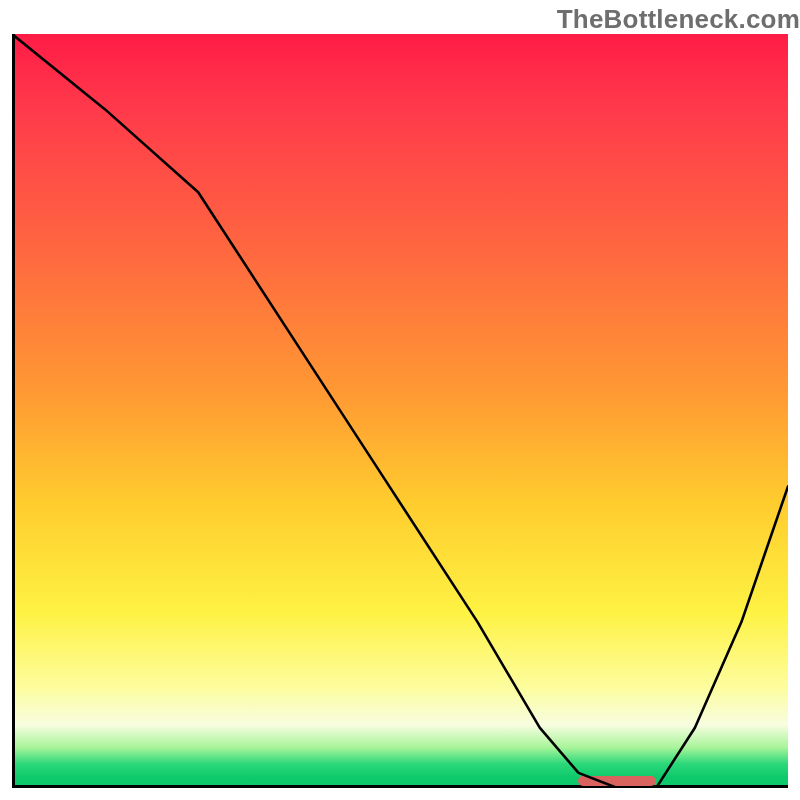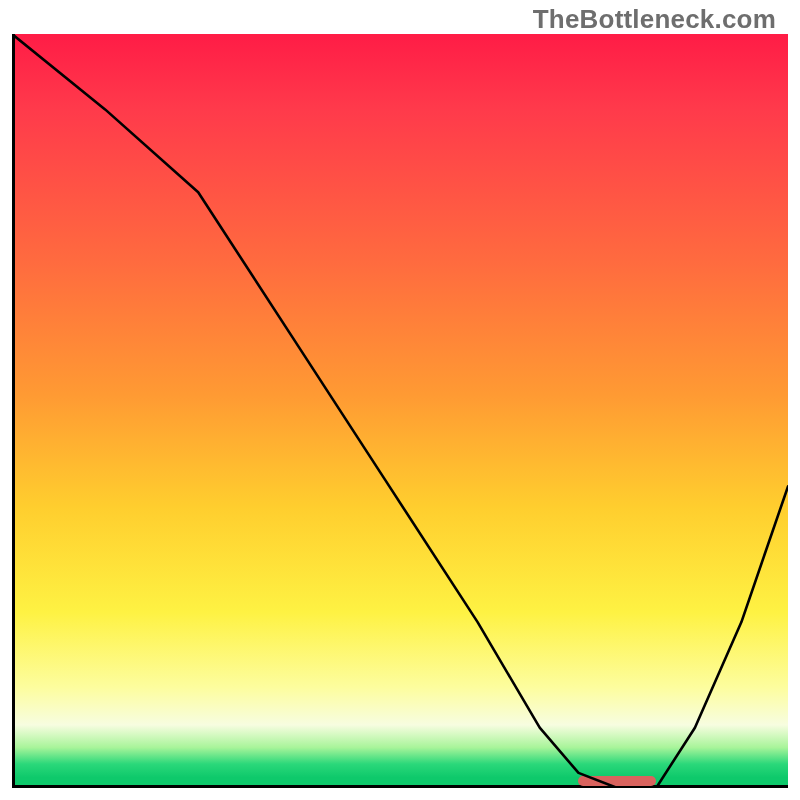--- a/index.html
+++ b/index.html
@@ -12,21 +12,21 @@
     font-family: Arial, Helvetica, sans-serif;
   }
   .frame {
     position: relative;
     width: 800px;
     height: 800px;
   }
   .watermark {
     position: absolute;
     top: 4px;
-    right: 24px;
+    right: 0;
     font-size: 26px;
     font-weight: 600;
     color: #6e6e6e;
     letter-spacing: 0.2px;
     user-select: none;
   }
   .plot {
     position: absolute;
     left: 12px;
     top: 34px;

